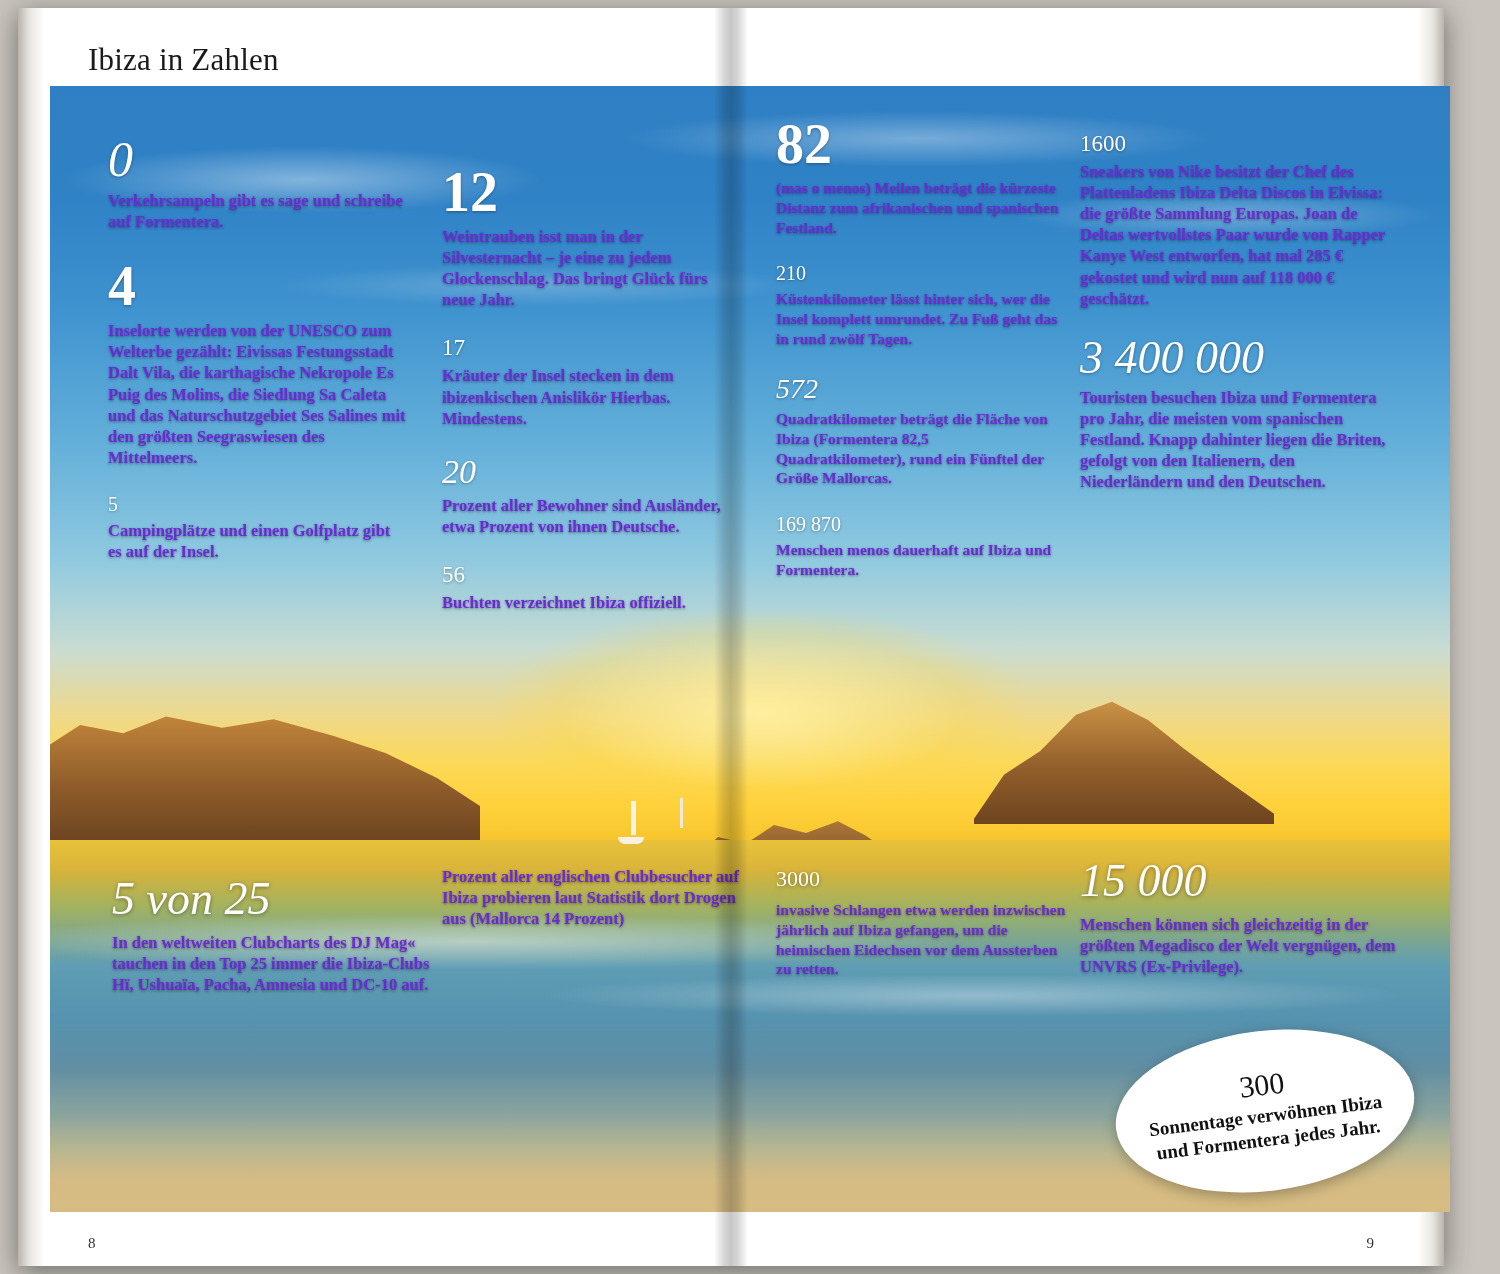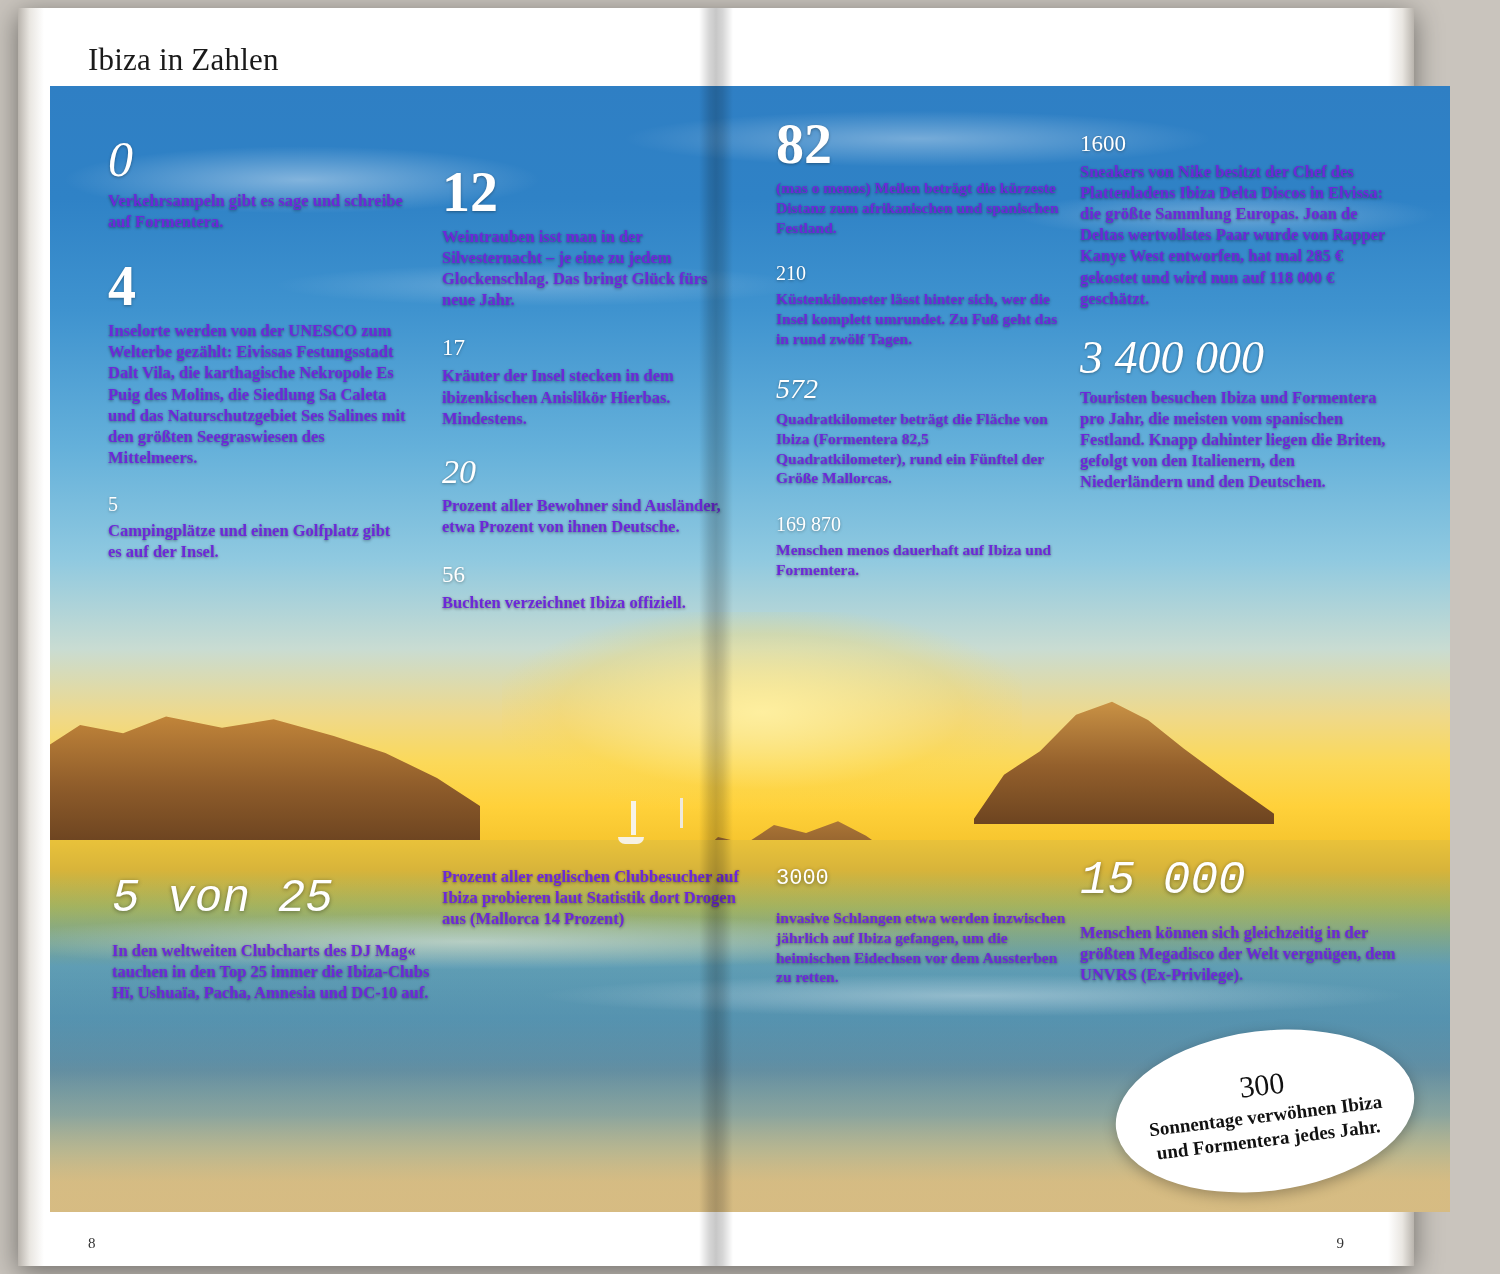--- a/index.html
+++ b/index.html
@@ -1,21 +1,21 @@
 <!DOCTYPE html>
 <html><head>
 <meta charset="utf-8">
 <style>
   html,body{margin:0;padding:0;background:#ffffff;}
   body{width:1500px;height:1274px;overflow:hidden;font-family:"Liberation Serif",serif;}
   .page-wrap{position:relative;width:1500px;height:1274px;background:#c9c4bd;}
 
   
   .book{position:absolute;left:18px;top:8px;width:1396px;height:1258px;
-        background:#ffffff;box-shadow:0 6px 26px rgba(0,0,0,.45);}
+        background:#ffffff;box-shadow:0 6px 26px rgba(0,0,0,.45);padding-left:30px;}
   .edge-left{position:absolute;left:0;top:0;width:26px;height:100%;
      background:linear-gradient(90deg,#b9b4ad 0%,#e9e6e1 45%,#ffffff 100%);}
   .edge-right{position:absolute;right:0;top:0;width:26px;height:100%;
      background:linear-gradient(270deg,#b9b4ad 0%,#e9e6e1 45%,#ffffff 100%);}
   .spine{position:absolute;left:50%;top:0;width:34px;height:100%;margin-left:-17px;
      background:linear-gradient(90deg,rgba(0,0,0,0) 0%,rgba(0,0,0,.16) 30%,rgba(0,0,0,.22) 50%,rgba(0,0,0,.16) 70%,rgba(0,0,0,0) 100%);
      z-index:40;pointer-events:none;}
 
   .title{position:absolute;left:70px;top:34px;font-size:31px;color:#1a1a1a;
          font-family:"Liberation Serif",serif;letter-spacing:.2px;}
@@ -75,22 +75,22 @@
   .body{font-family:"Liberation Serif",serif;font-weight:700;font-size:16.5px;line-height:1.28;
         color:#6d28d9;text-shadow:0 1px 3px rgba(0,0,0,.45);margin:0 0 26px 0;}
   .body.small{font-size:15.5px;}
 
   
   .brow{position:absolute;color:#fff;}
   .b1{left:62px;top:790px;width:330px;}
   .b2{left:392px;top:780px;width:300px;}
   .b3{left:726px;top:782px;width:300px;}
   .b4{left:1030px;top:772px;width:330px;}
-  .b-num{font-family:Liberation Mono, monospace;font-style:italic;font-size:46px;line-height:1;
-         text-shadow:0 1px 4px rgba(0,0,0,.4);margin-bottom:18px;}
+  .b-num{font-family:Liberation Serif, serif;font-style:italic;font-size:46px;line-height:1;
+         text-shadow:0 1px 4px rgba(0,0,0,.4);margin-bottom:10px;}
   .b-num.plain{font-style:normal;font-size:22px;}
 
   
   .sticker{position:absolute;left:1065px;top:945px;width:300px;height:160px;background:#ffffff;
            border-radius:50%/50%;transform:rotate(-7deg);box-shadow:0 4px 14px rgba(0,0,0,.28);
            display:flex;flex-direction:column;align-items:center;justify-content:center;text-align:center;
            color:#111;}
   .sticker .sn{font-family:"Liberation Serif",serif;font-size:30px;line-height:1;margin-bottom:4px;}
   .sticker .st{font-family:"Liberation Serif",serif;font-weight:700;font-size:19px;line-height:1.25;padding:0 22px;}
 

